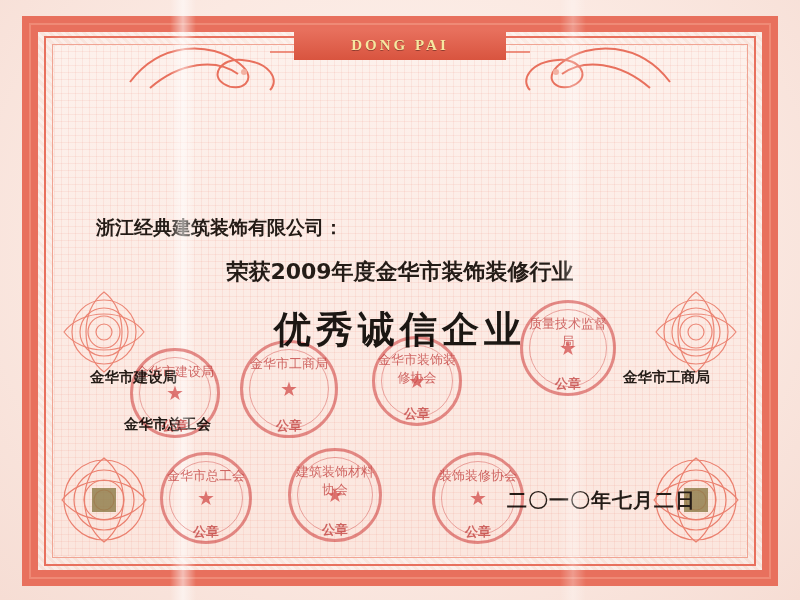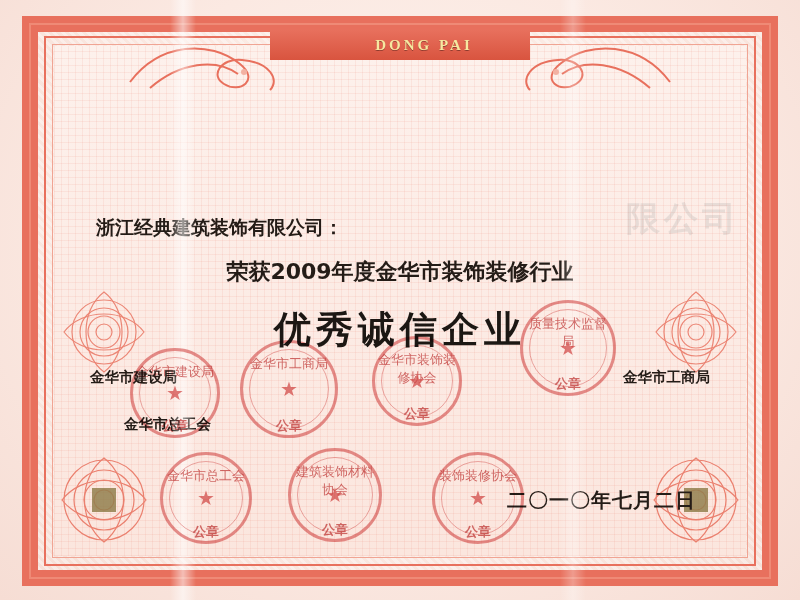--- a/index.html
+++ b/index.html
@@ -107,21 +107,20 @@
     background: linear-gradient(180deg, #e8705d, #d9543f);
     display: flex;
     align-items: center;
     justify-content: center;
     letter-spacing: 3px;
     color: #f6e8a0;
     font-size: 15px;
     font-weight: bold;
     font-family: "Liberation Serif", serif;
     text-shadow: 0 1px 0 rgba(0,0,0,.35);
-    padding-left: 48px;
   }
 
   
   .main-title {
     position: absolute;
     top: 112px;
     left: 0; right: 0;
     text-align: center;
     font-family: "DejaVu Serif", "Liberation Serif", serif;
     font-size: 60px;
@@ -328,21 +327,20 @@
           <circle cx="46" cy="46" r="20"></circle>
         <circle cx="46" cy="46" r="30"></circle>
           <circle cx="46" cy="46" r="40"></circle>
         <path d="M46 4 C72 24 72 68 46 88 C20 68 20 24 46 4 Z"></path>
         <path d="M4 46 C24 20 68 20 88 46 C68 72 24 72 4 46 Z"></path>
       </g>
       <rect x="34" y="34" width="24" height="24" fill="#8d7a46" opacity=".85"></rect>
     </svg>
   </div>
 
-  <div class="watermark">限公司</div>
 
 
   <div class="body-area">
     <div class="recipient">浙江经典建筑装饰有限公司：</div>
     <div class="award-line">荣获2009年度金华市装饰装修行业</div>
     <div class="honor">优秀诚信企业</div>
   </div>
 
   <div class="issuers">
     <div class="issuer-row row1">

